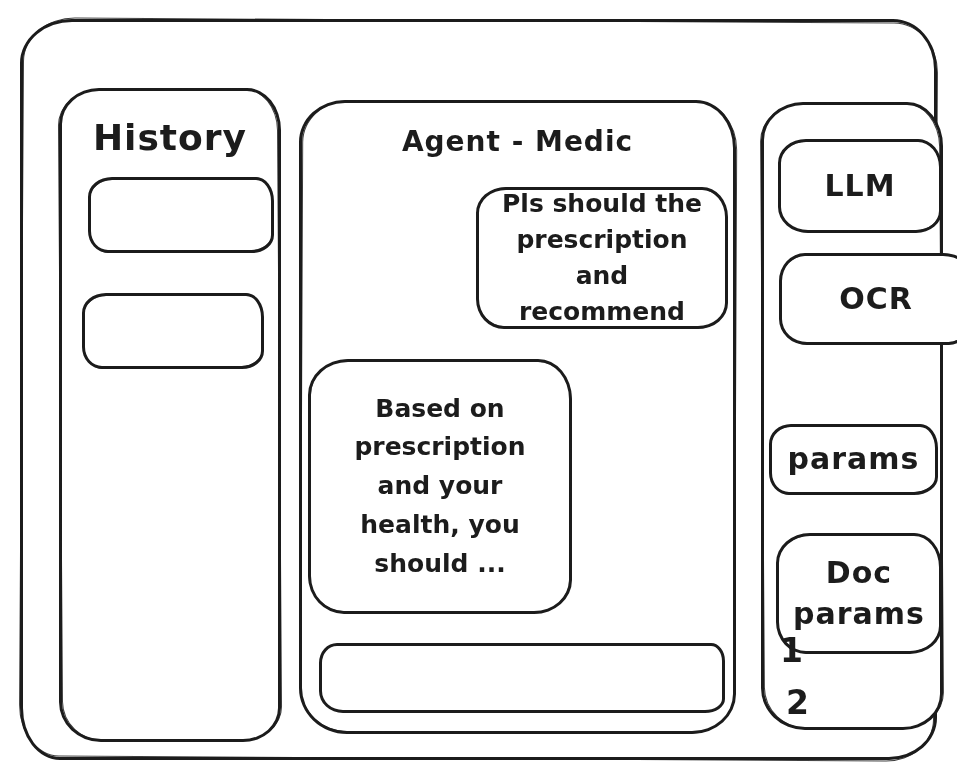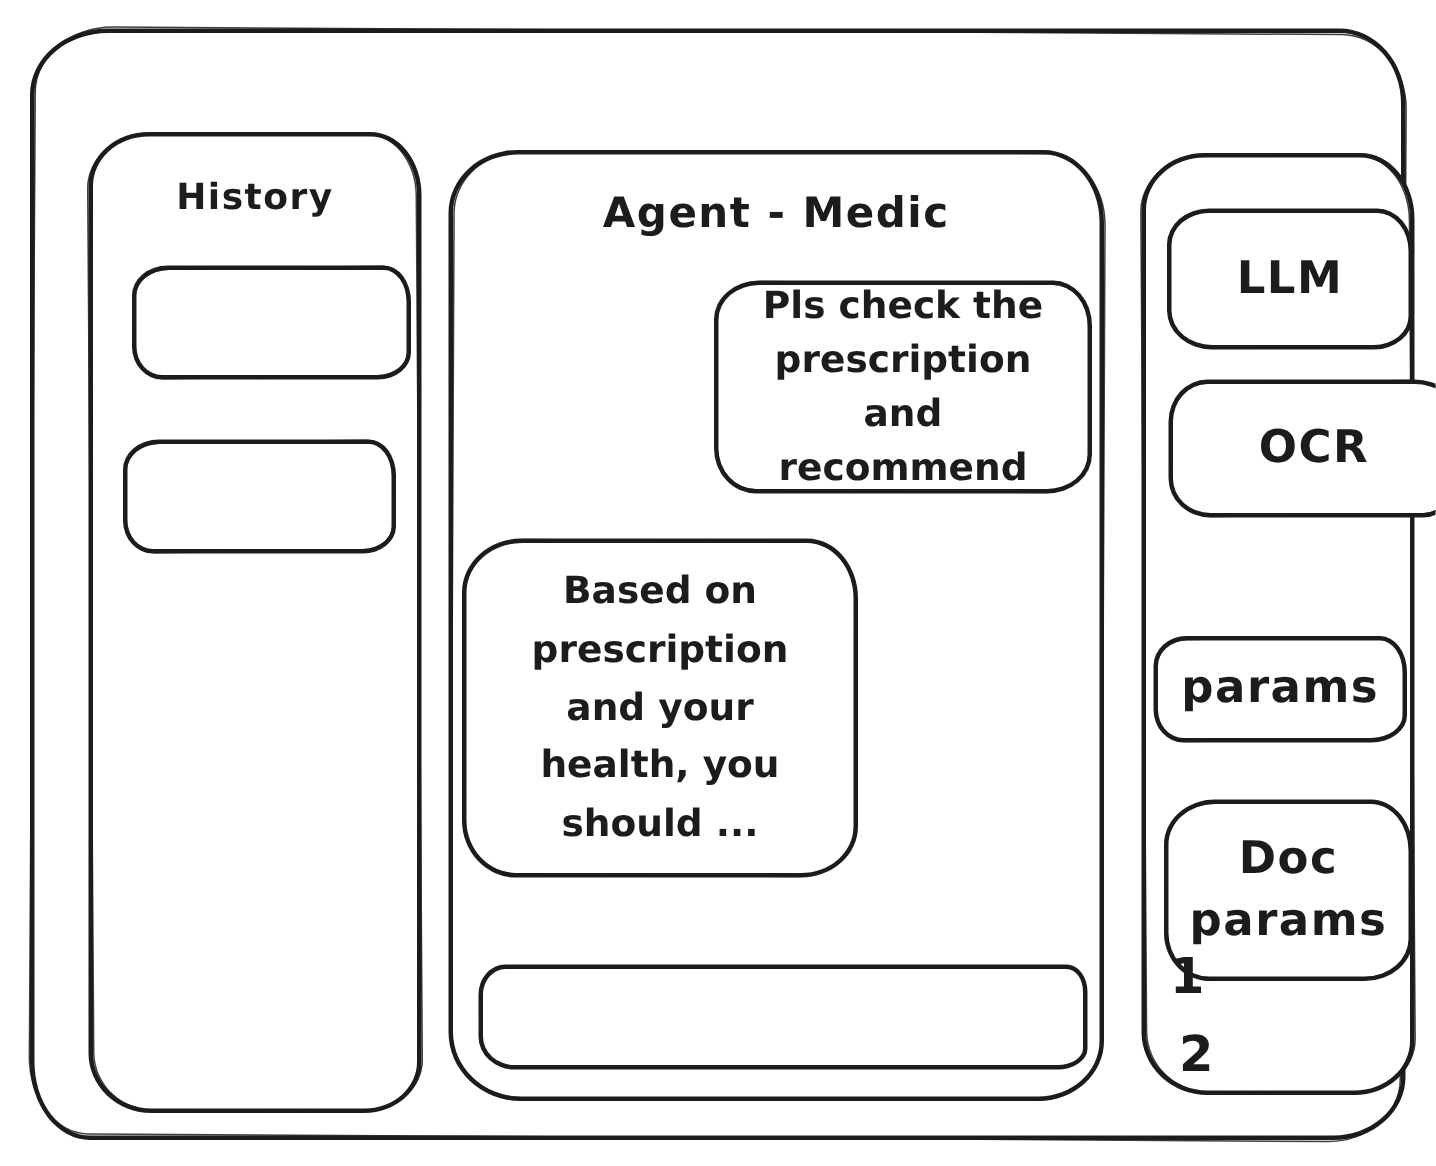--- a/index.html
+++ b/index.html
@@ -33,21 +33,21 @@
     border-radius:52px 44px 48px 40px / 44px 50px 42px 52px;
   }
 
   
   .history{
     left:36px;top:66px;width:222px;height:654px;
     border-radius:40px 34px 38px 42px / 36px 42px 34px 40px;
   }
   .history-title{
     position:absolute;left:0;right:0;top:26px;
-    text-align:center;font-size:24px;font-weight:bold;
+    text-align:center;font-size:36px;font-weight:bold;
     letter-spacing:1px;
   }
   .hist-item{
     background:var(--bg);border:3px solid var(--ink);
     position:absolute;box-sizing:border-box;
     border-radius:24px 18px 22px 20px / 20px 24px 18px 22px;
   }
   .hist-item::before{
     content:"";position:absolute;inset:-2px;
     border:1.4px solid rgba(28,28,28,.8);
@@ -76,21 +76,21 @@
     content:"";position:absolute;inset:-2px;
     border:1.4px solid rgba(28,28,28,.75);
     border-radius:inherit;transform:rotate(.5deg);pointer-events:none;
   }
   .bubble-user{
     left:174px;top:84px;width:252px;height:142px;
     border-radius:30px 26px 30px 28px / 26px 30px 26px 30px;
     font-size:25px;line-height:1.45;padding:8px 12px;
   }
   .bubble-assistant{
-    left:6px;top:256px;width:264px;height:226px;
+    left:6px;top:256px;width:264px;height:255px;
     border-radius:40px 34px 38px 36px / 36px 40px 34px 38px;
     font-size:25px;line-height:1.55;padding:8px 20px;
   }
   .chat-input{
     left:17px;top:540px;width:406px;height:70px;
     border:3px solid var(--ink);background:var(--bg);
     border-radius:18px 14px 20px 24px / 20px 18px 14px 22px;
     position:absolute;box-sizing:border-box;
     font:inherit;font-size:24px;padding:0 18px;color:var(--ink);
     outline:none;
@@ -134,21 +134,21 @@
 <div class="sk frame wob-a">
 
   <aside class="sk history wob-b">
     <div class="history-title">History</div>
     <div class="hist-item hist-1"></div>
     <div class="hist-item hist-2"></div>
   </aside>
 
   <main class="sk chat wob-c">
     <div class="chat-title">Agent - Medic</div>
-    <div class="bubble bubble-user">Pls check the prescription and recommend</div>
+    <div class="bubble bubble-user">Pls should the prescription and recommend</div>
     <div class="bubble bubble-assistant">Based on prescription and your health, you should ...</div>
     <input class="chat-input" type="text" placeholder="" style="">
   </main>
 
   <aside class="sk tools wob-b">
     <button class="tool-btn btn-llm">LLM</button>
     <button class="tool-btn btn-ocr">OCR</button>
     <button class="tool-btn btn-params">params</button>
     <button class="tool-btn btn-doc">Doc params</button>
     <div class="src-num src-1">1</div>

